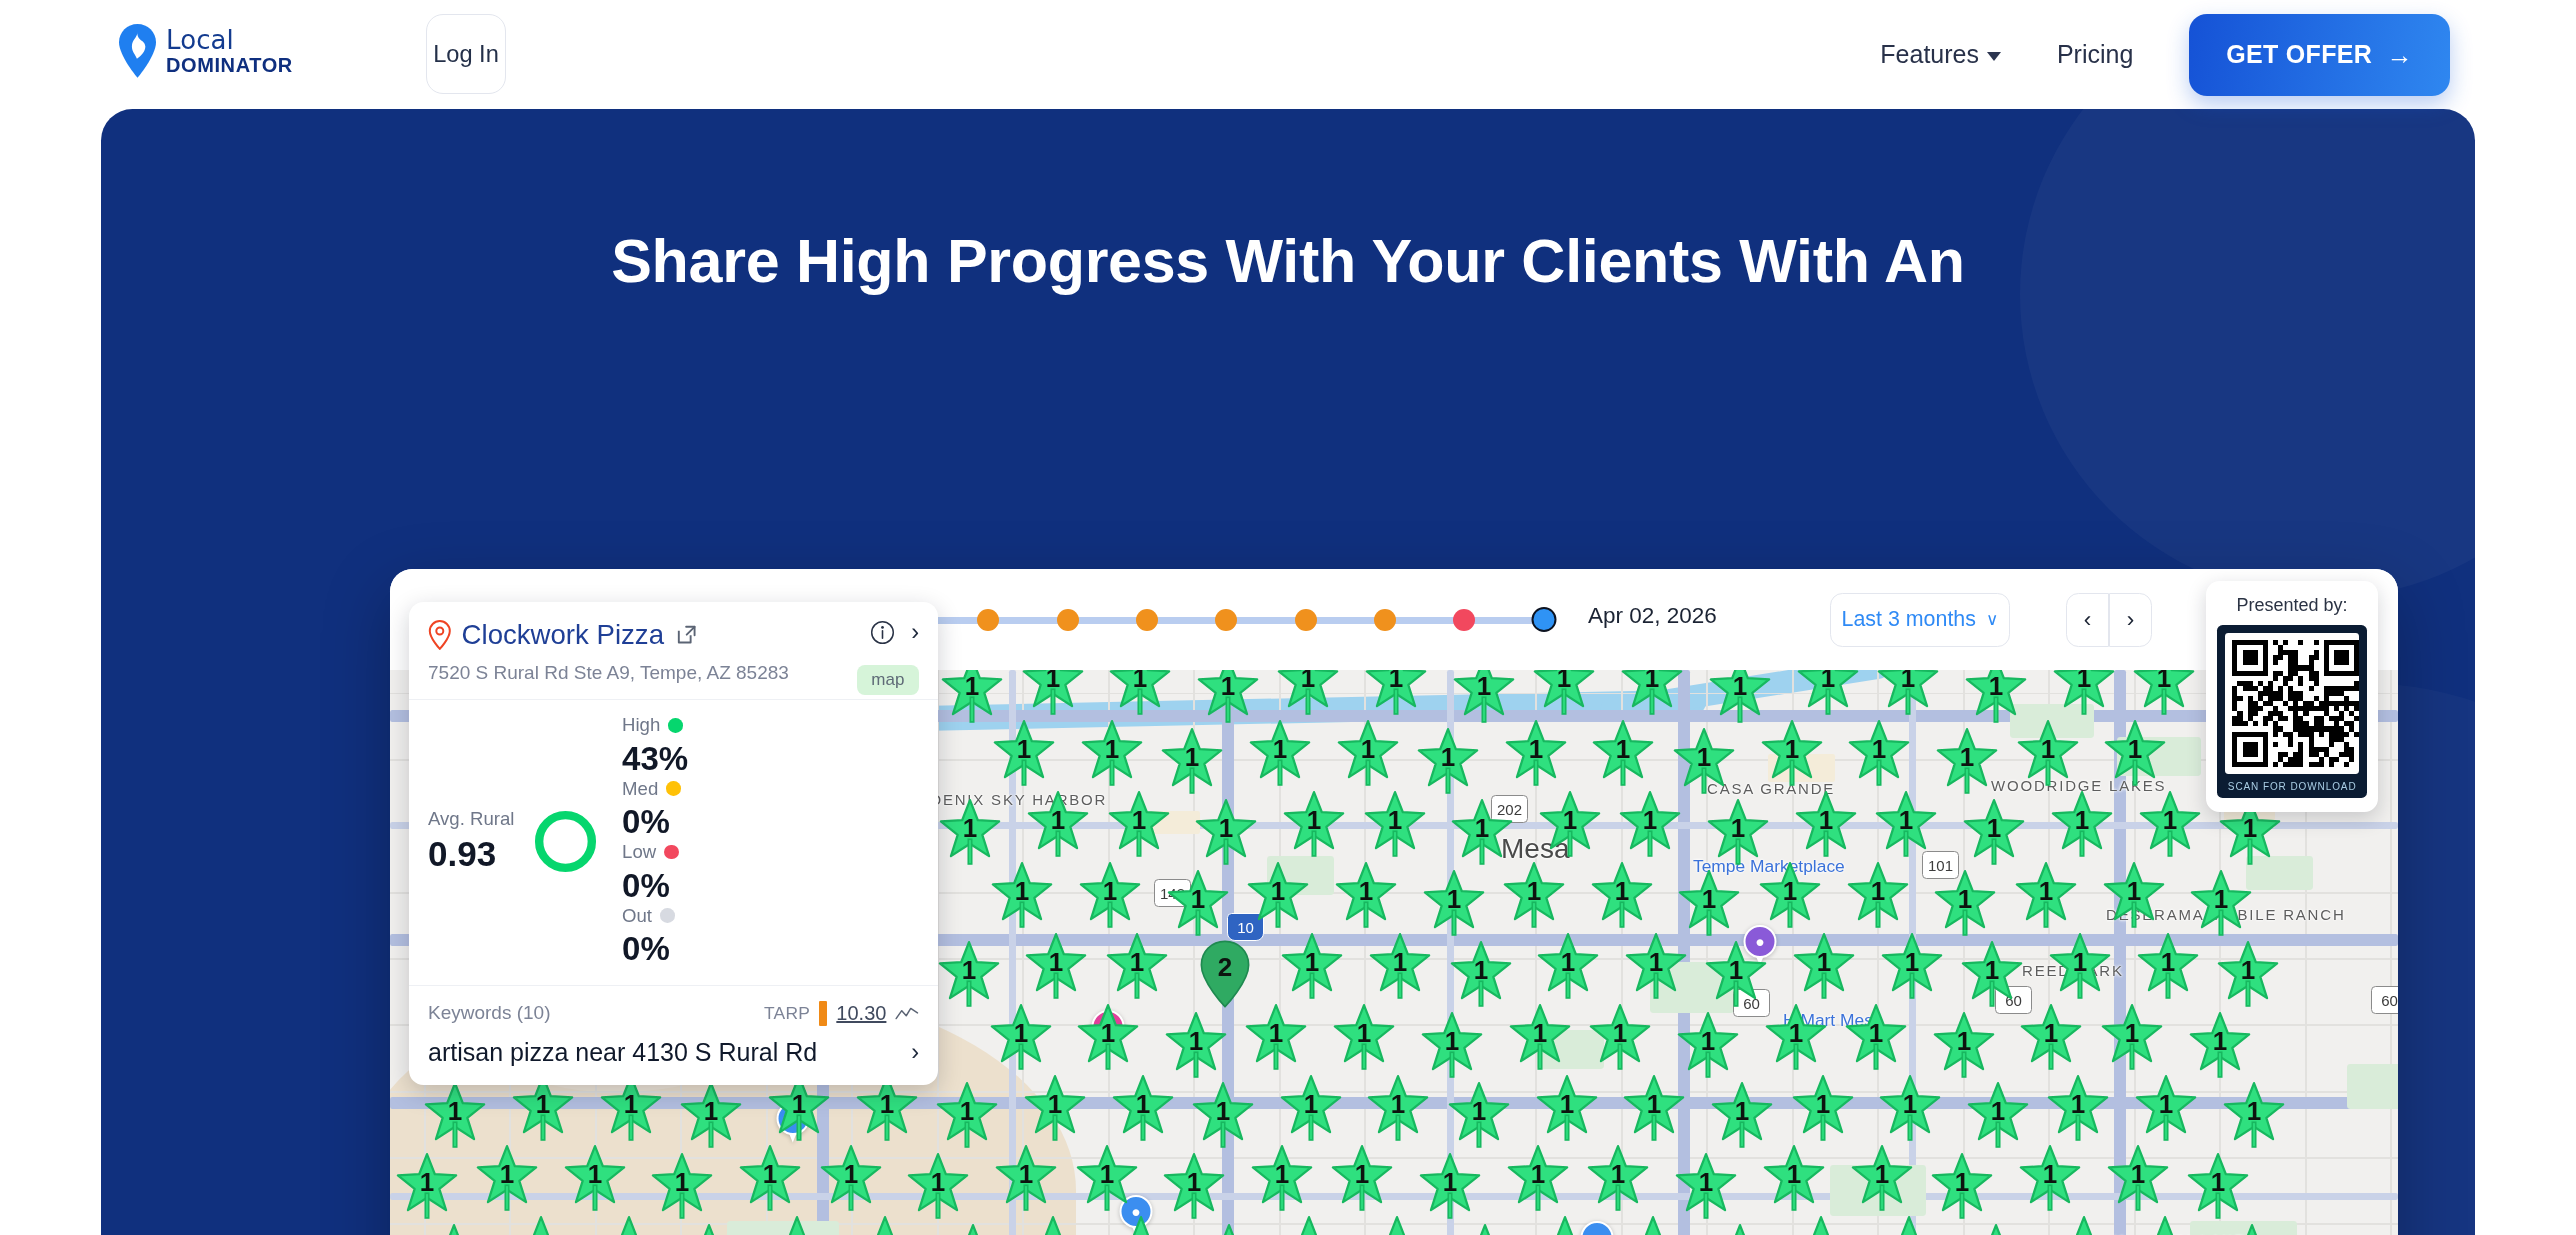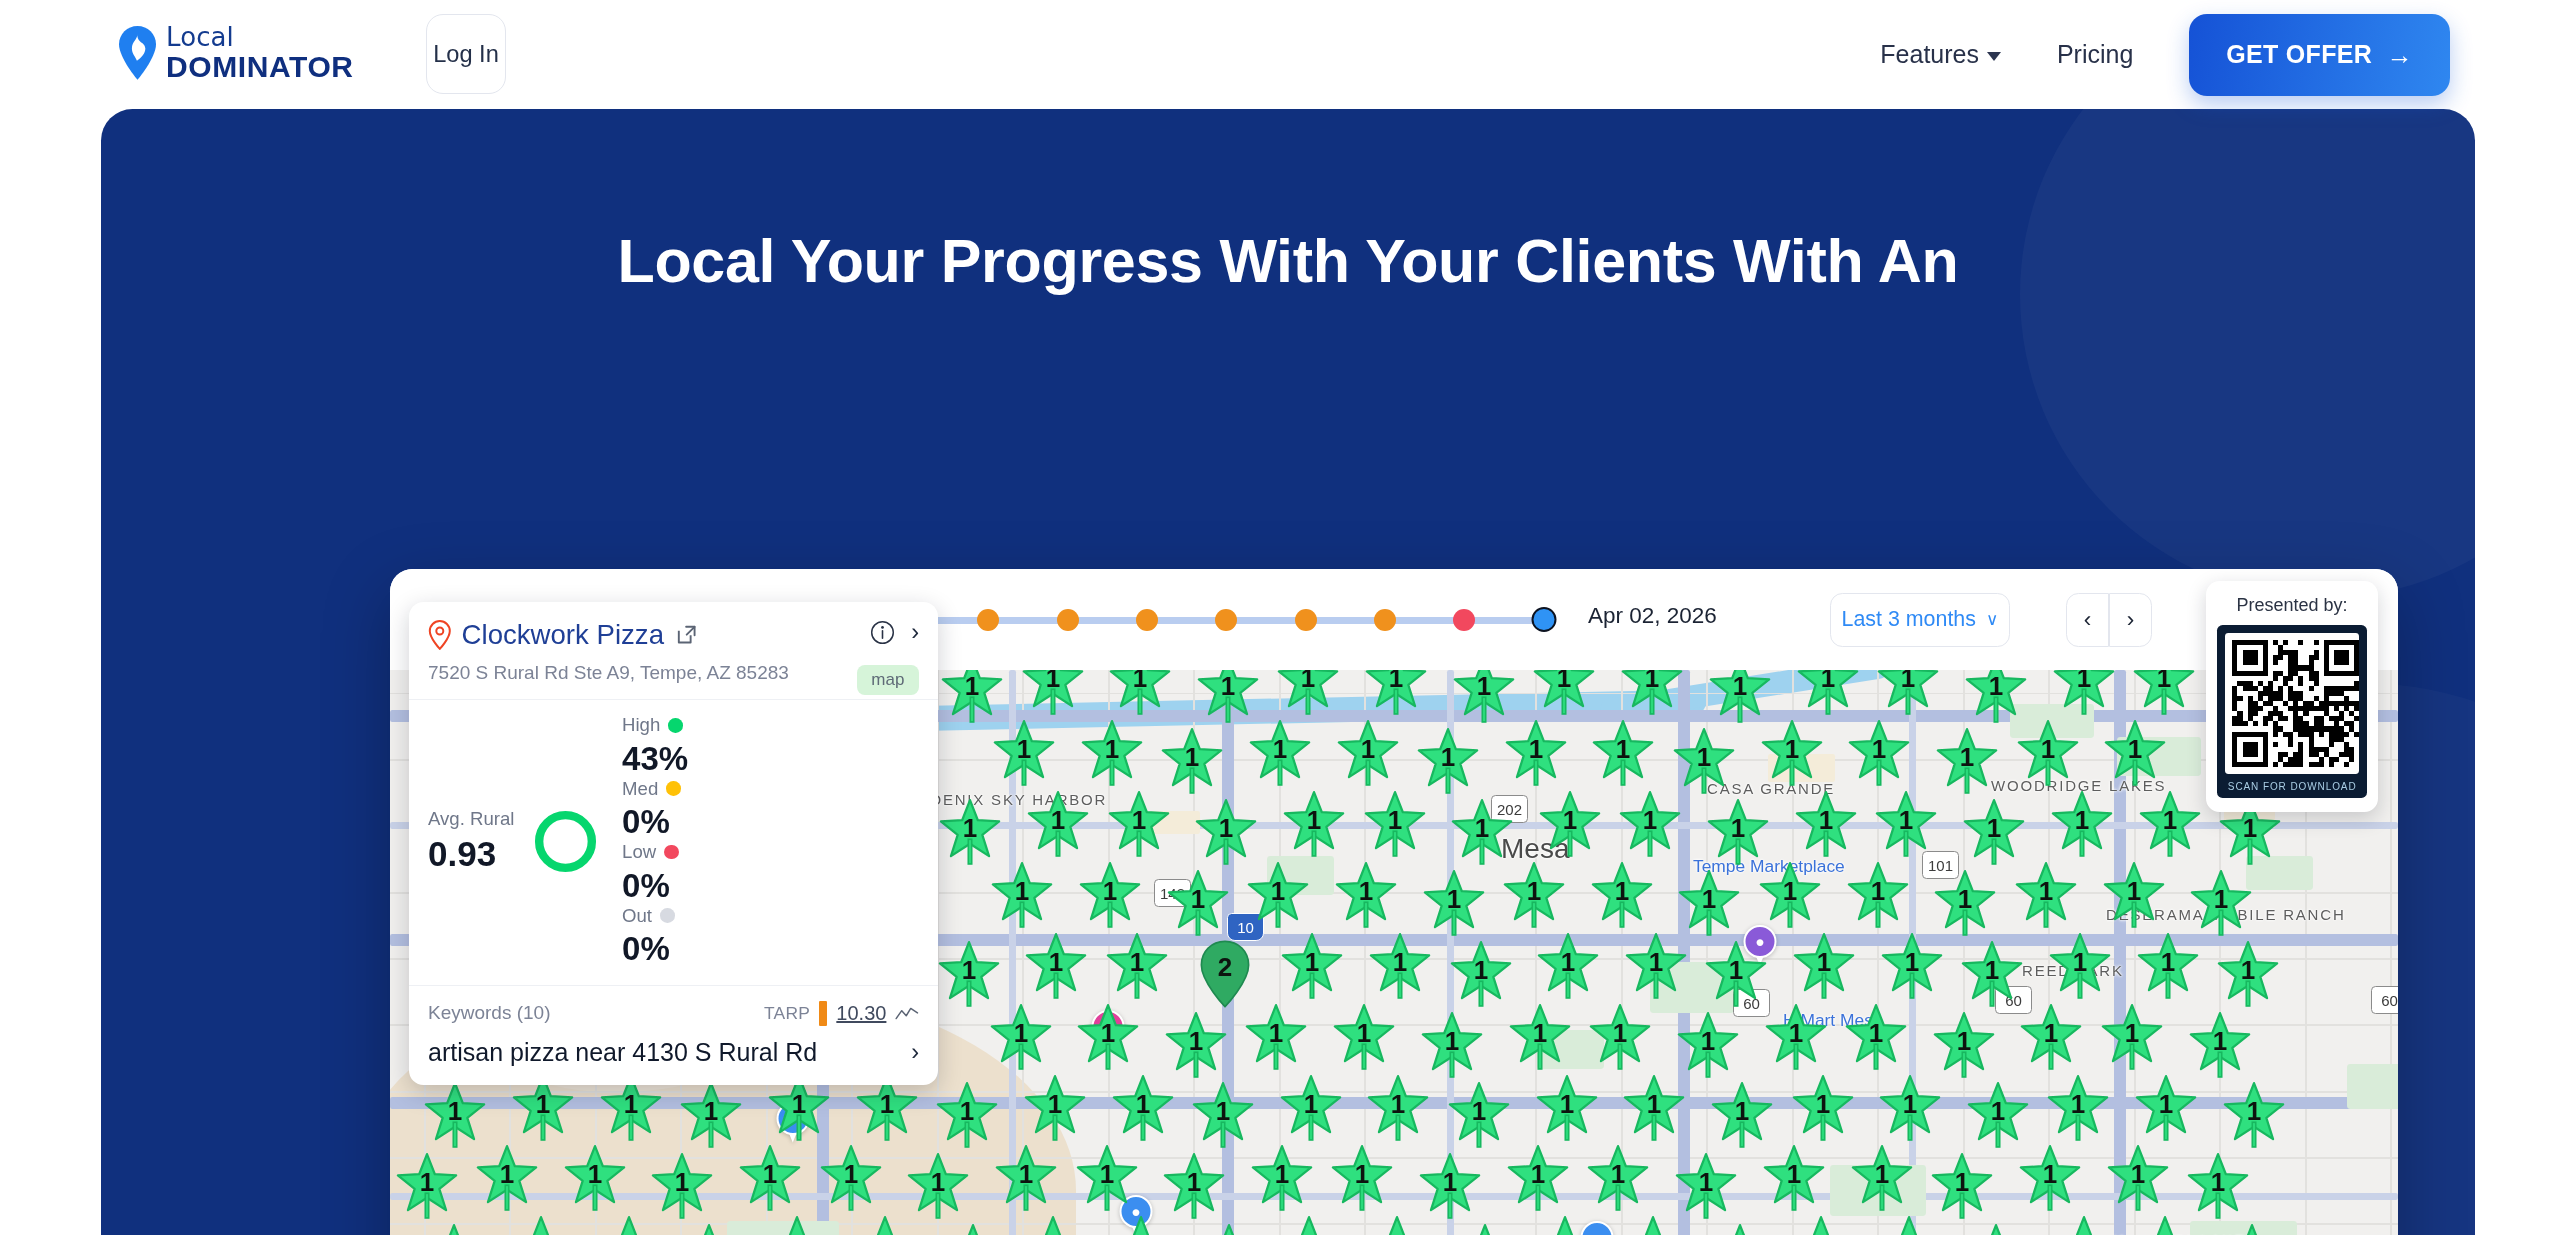--- a/index.html
+++ b/index.html
@@ -17,21 +17,21 @@
     background:#ffffff; display:flex; align-items:center; z-index:40;
   }
   #logo-block{ position:absolute; left:119px; top:23.6px; display:flex; align-items:center; gap:10px; }
   #logo-mark{ width:37px; height:54px; position:relative; flex:0 0 auto; }
   #logo-text{ display:flex; flex-direction:column; line-height:1; }
   #logo-text .lt-top{
     font-size:26px; font-weight:400; color:#133b8f; letter-spacing:0.1px;
     font-family:"DejaVu Sans", sans-serif;
   }
   #logo-text .lt-bot{
-    font-size:30px; font-weight:700; color:#0f2f7f; letter-spacing:0.6px; margin-top:2.2px;
+    font-size:20px; font-weight:700; color:#0f2f7f; letter-spacing:0.6px; margin-top:2.2px;
   }
   #login-button{
     position:absolute; left:426px; top:14px; width:80px; height:80px;
     border:1.1px solid #e3e6ee; border-radius:17px; background:#fff;
     display:flex; align-items:center; justify-content:center;
     font-size:23.6px; color:#243049; cursor:pointer;
   }
   #header-nav{
     position:absolute; right:126px; top:0; height:109px;
     display:flex; align-items:center; gap:0;
@@ -313,21 +313,21 @@
       <span class="arrow-right-glyph">→</span>
     </div>
   </div>
 </div>
 
 <div id="hero">
   <div id="hero-deco-1"></div>
   <div id="hero-deco-2"></div>
 
   <h1 id="hero-title">
-    <span>Local Your Progress With Your Clients With An</span><br>
+    <span>Share High Progress With Your Clients With An</span><br>
   </h1>
 
   <div id="dashboard-card">
 
     <div id="timeline-bar">
       <div id="timeline-start-date">Dec 08, 2025</div>
 
       <div id="timeline-track">
         <div class="rail"></div>
 

